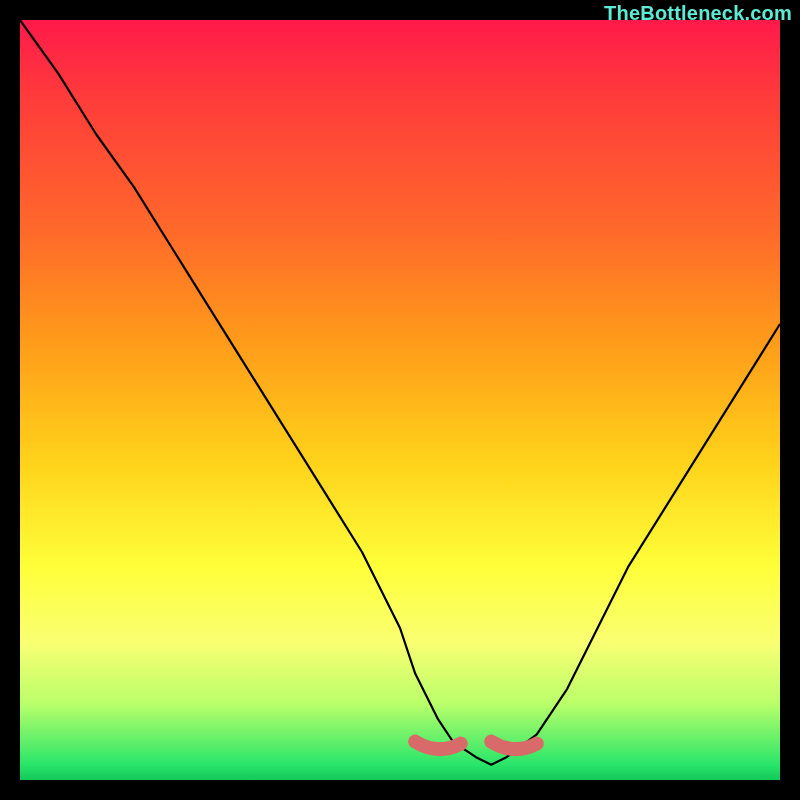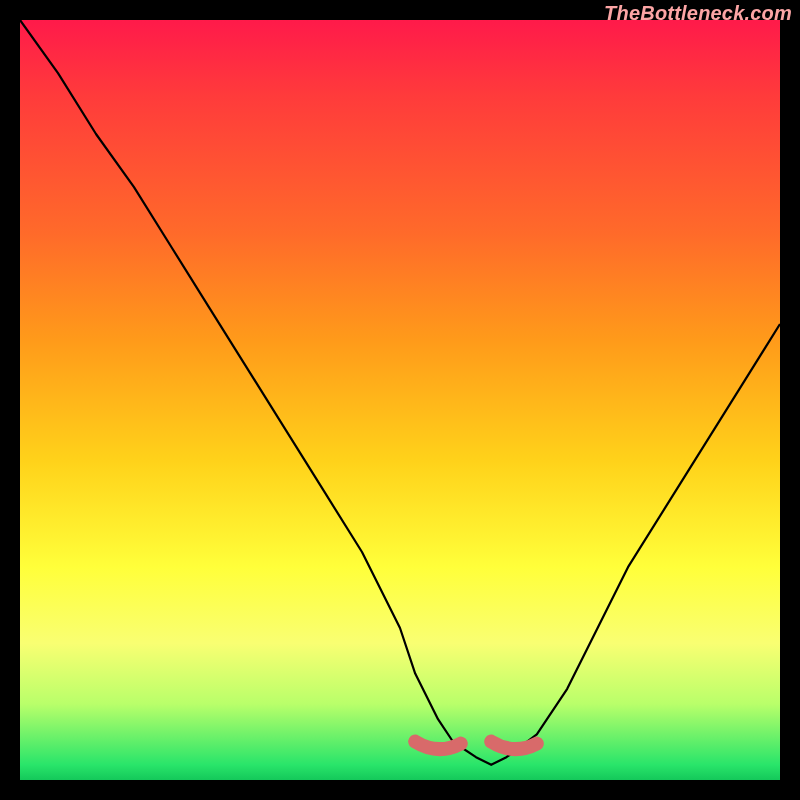--- a/index.html
+++ b/index.html
@@ -32,26 +32,25 @@
       #ffff3a 72%,
       #f9ff72 82%,
       #b9ff6a 90%,
       #29e56a 98%,
       #14c85a 100%);
   }
   .watermark {
     position: absolute;
     top: 2px;
     right: 8px;
-    color: #fca5a5;
+    color: #5eead4;
     font-size: 20px;
     font-weight: 600;
     letter-spacing: 0.2px;
     user-select: none;
-    font-style: italic;
   }
   svg.curve {
     position: absolute;
     left: 0; top: 0;
     width: 100%;
     height: 100%;
   }
 </style>
 </head>
 <body>

